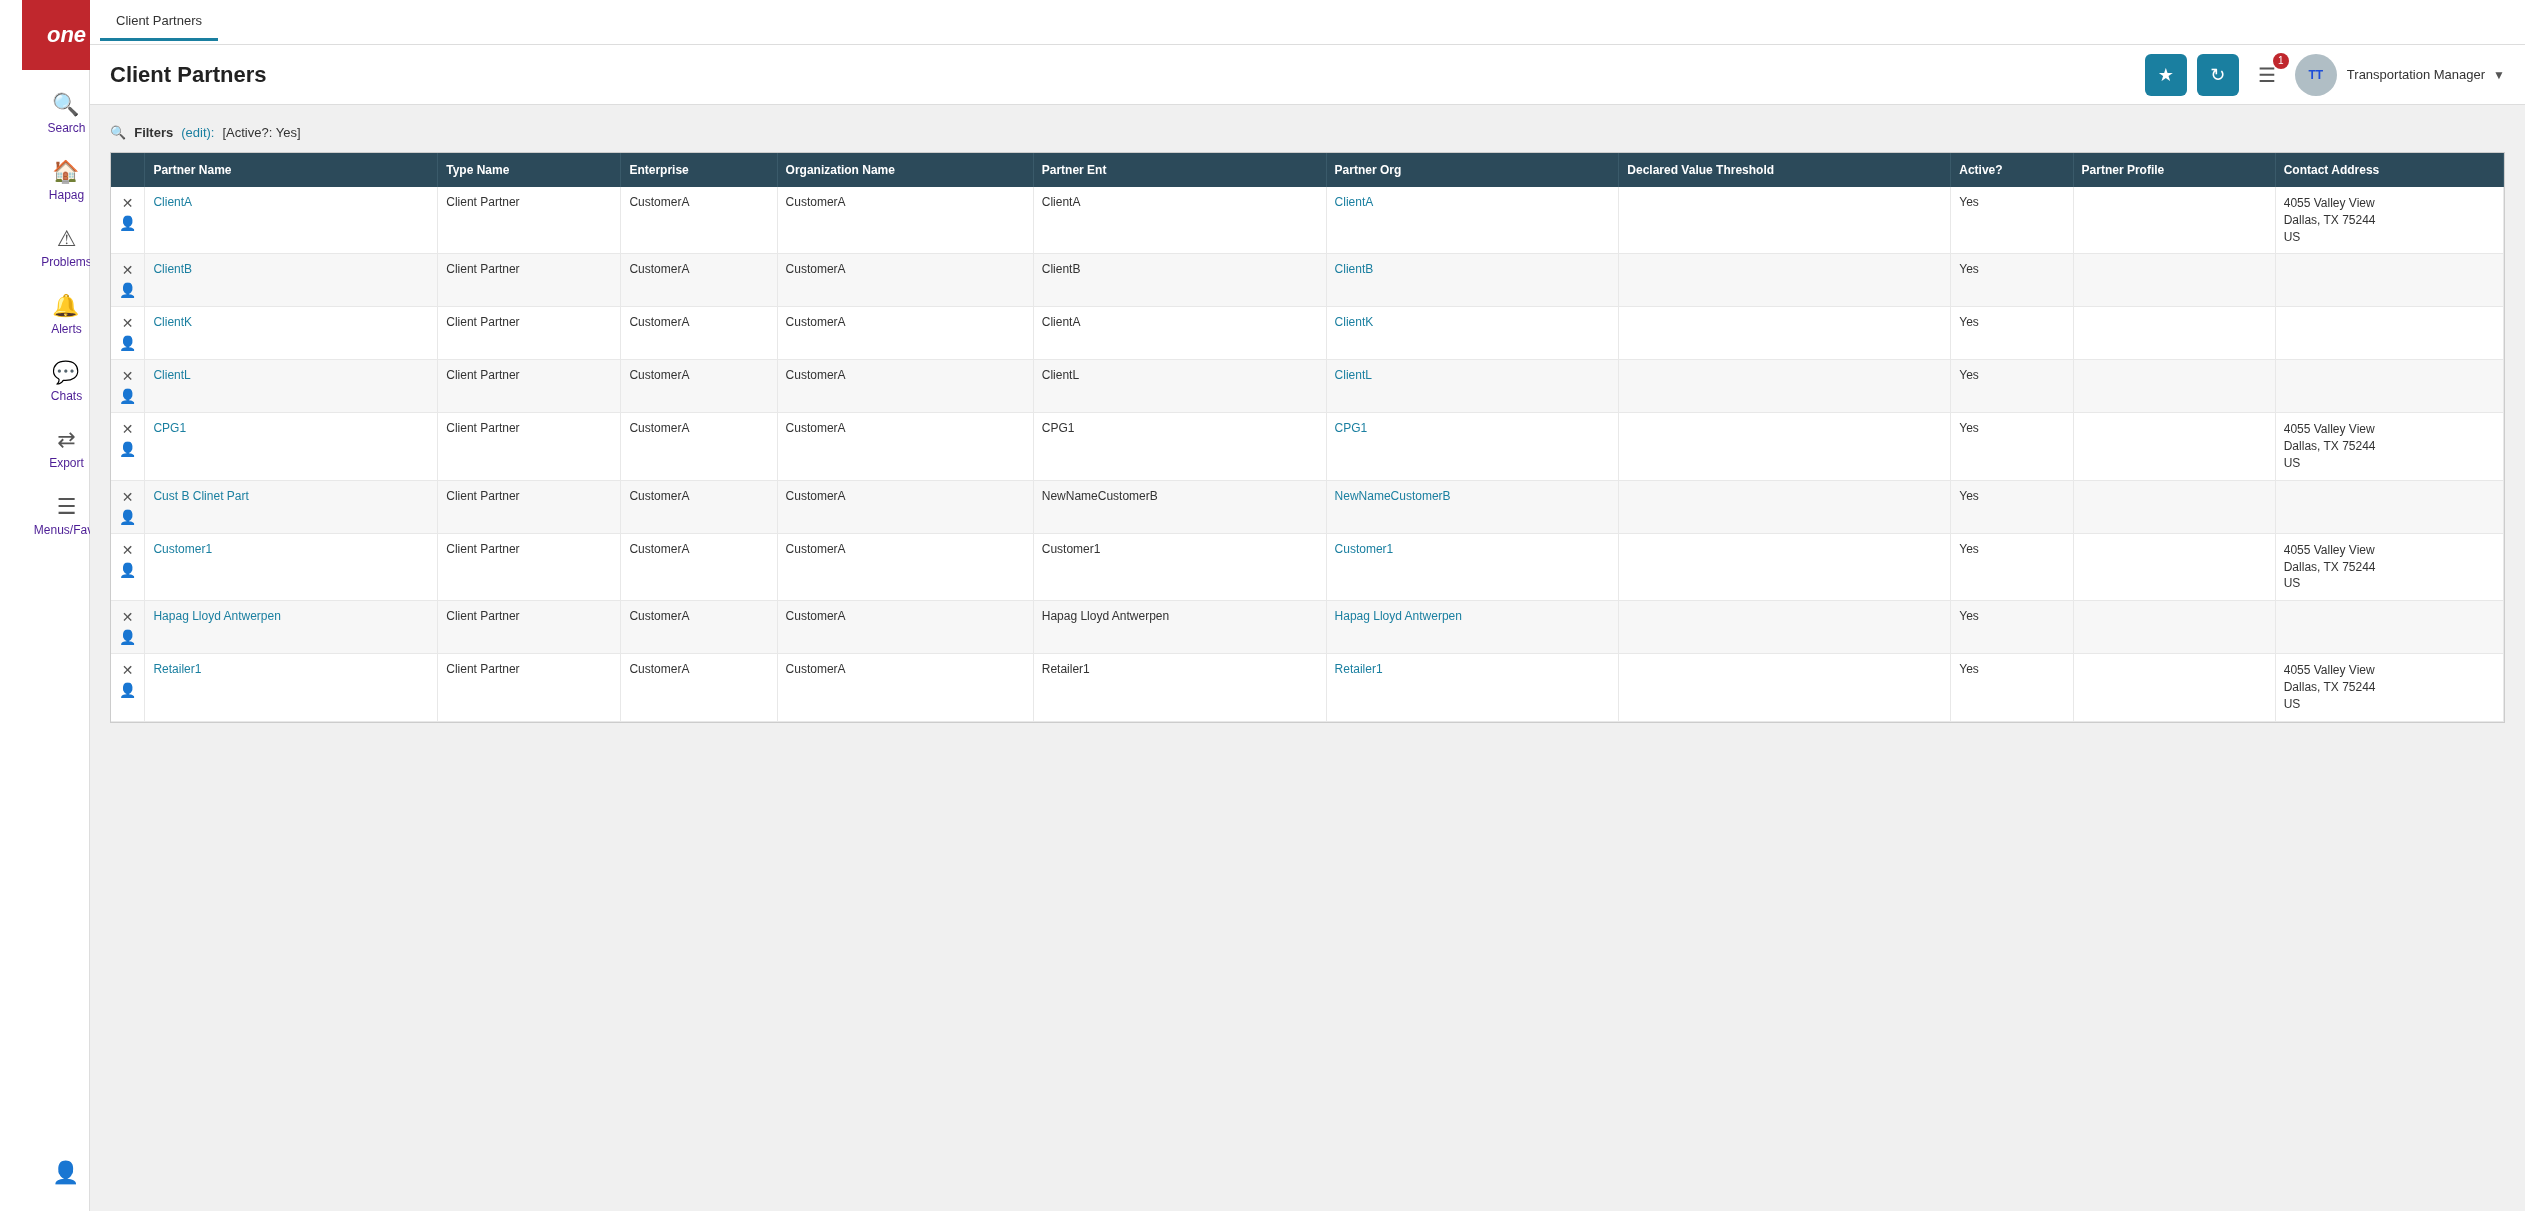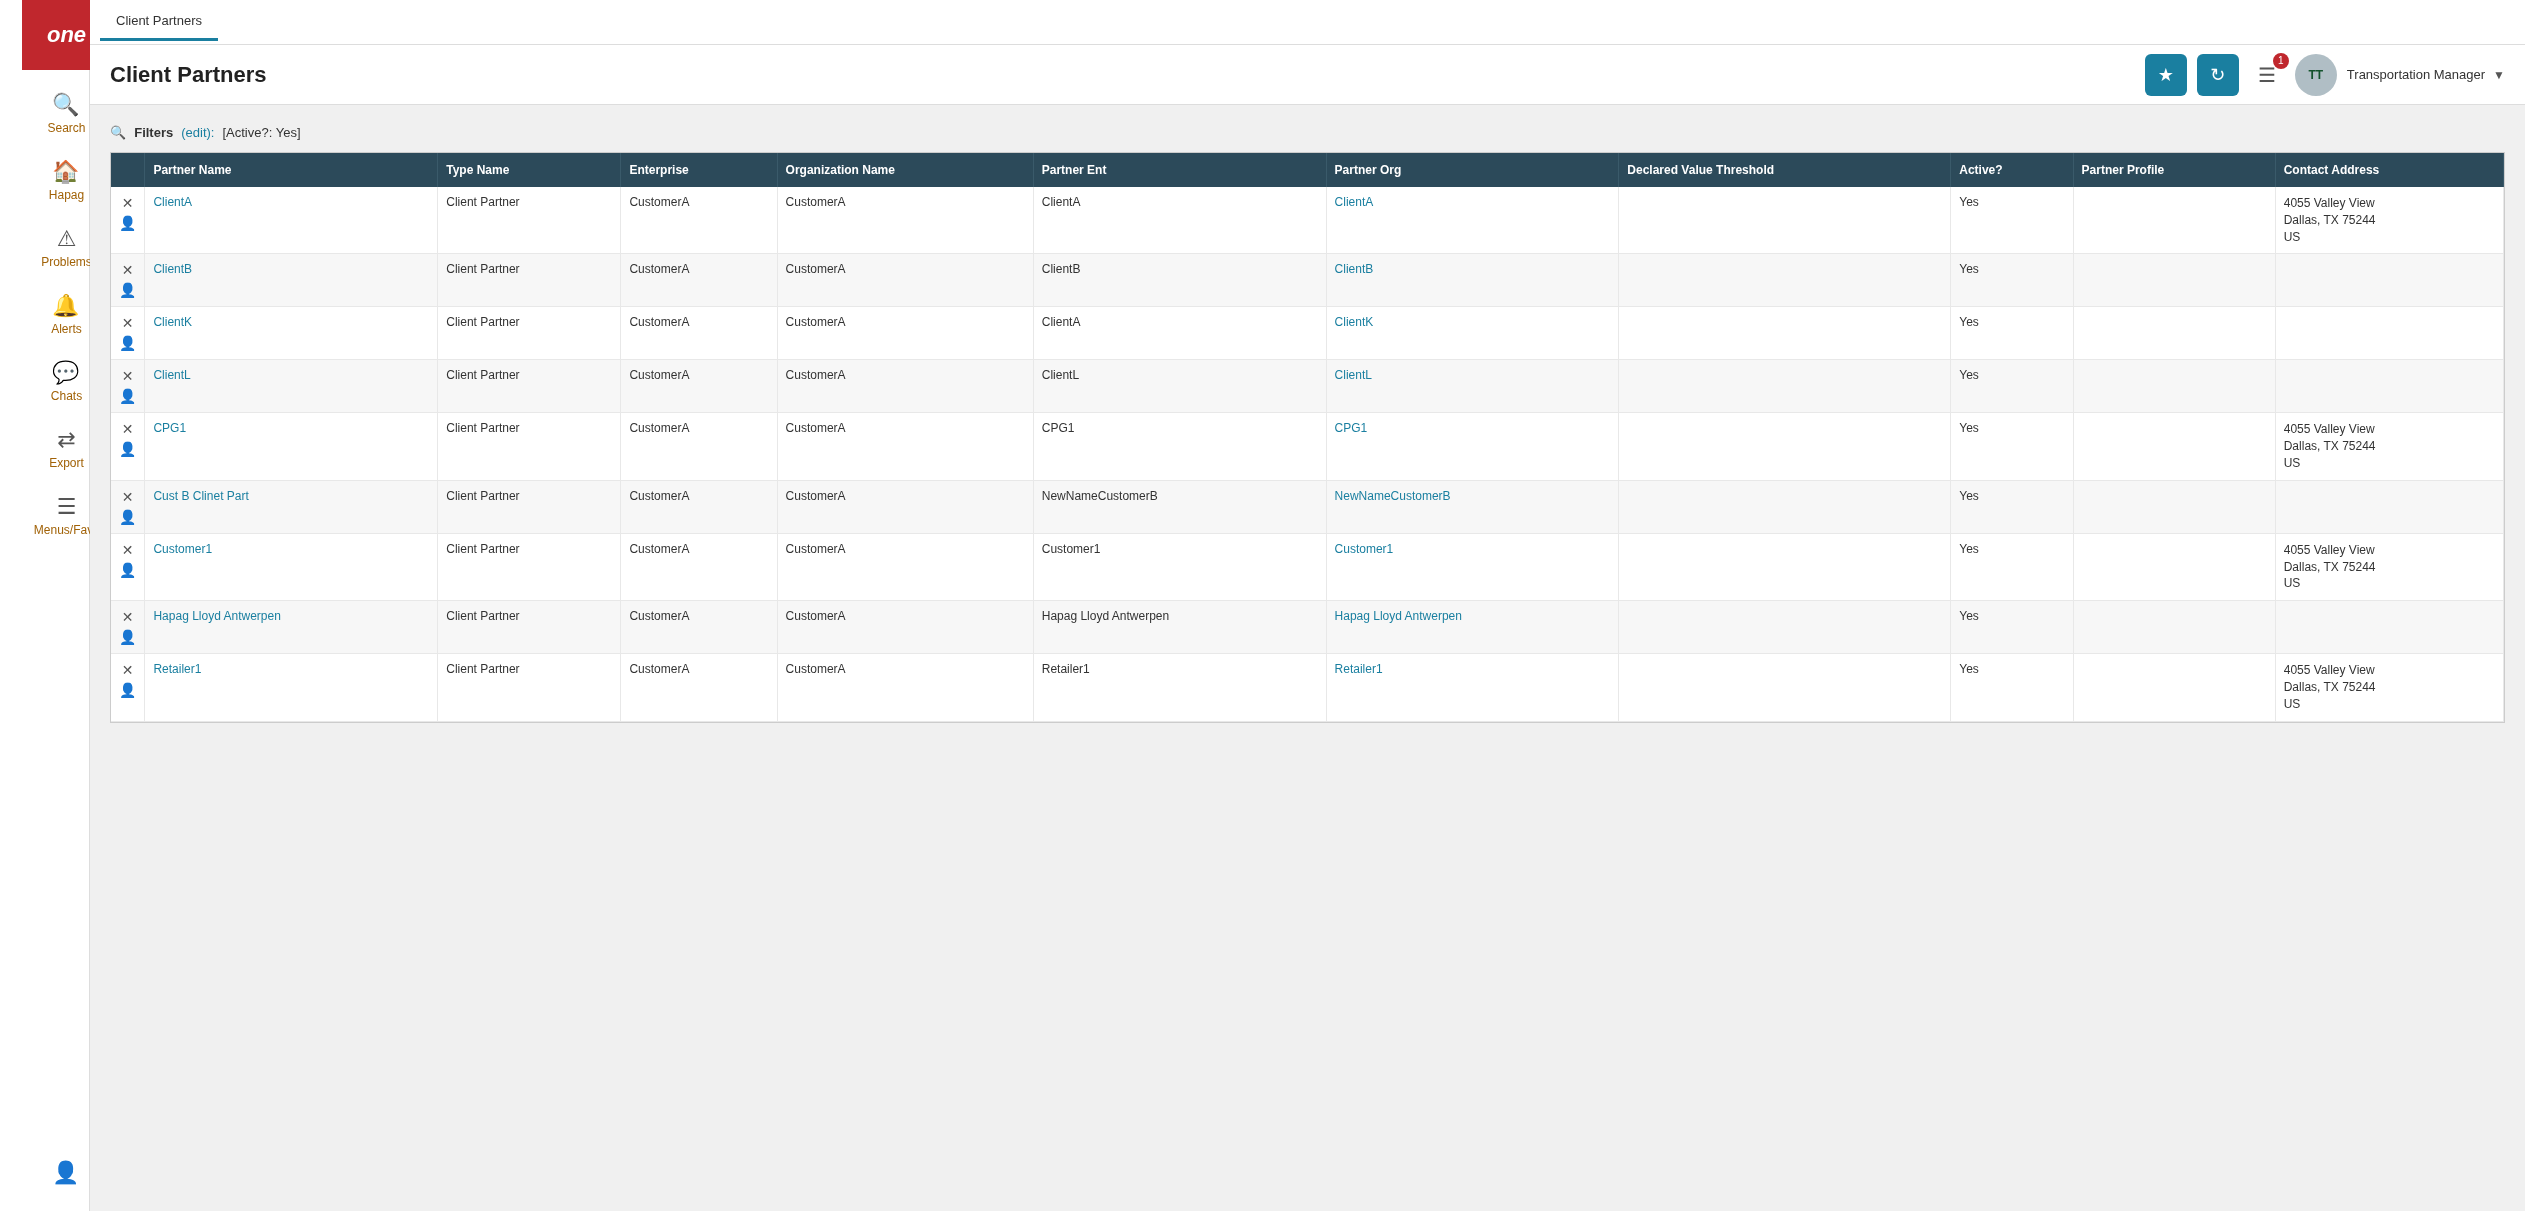--- a/index.html
+++ b/index.html
@@ -35,21 +35,21 @@
     .sidebar-item {
       display: flex;
       flex-direction: column;
       align-items: center;
       padding: 12px 0;
       width: 100%;
       cursor: pointer;
       color: #555;
     }
     .sidebar-item .icon { font-size: 22px; margin-bottom: 3px; }
-    .sidebar-item .label { font-size: 12px; color: #a16207; }
+    .sidebar-item .label { font-size: 12px; color: #4c1d95; }
     .sidebar-bottom { margin-top: auto; padding-bottom: 10px; }
 
     
     .main {
       flex: 1;
       display: flex;
       flex-direction: column;
       overflow: hidden;
     }
 
@@ -135,21 +135,21 @@
     .avatar {
       width: 42px;
       height: 42px;
       border-radius: 50%;
       background: #b0bec5;
       display: flex;
       align-items: center;
       justify-content: center;
       font-size: 12px;
       font-weight: bold;
-      color: #14532d;
+      color: #1d4ed8;
     }
     .user-info {
       display: flex;
       align-items: center;
       gap: 8px;
     }
     .user-name {
       font-size: 13px;
       color: #333;
     }

